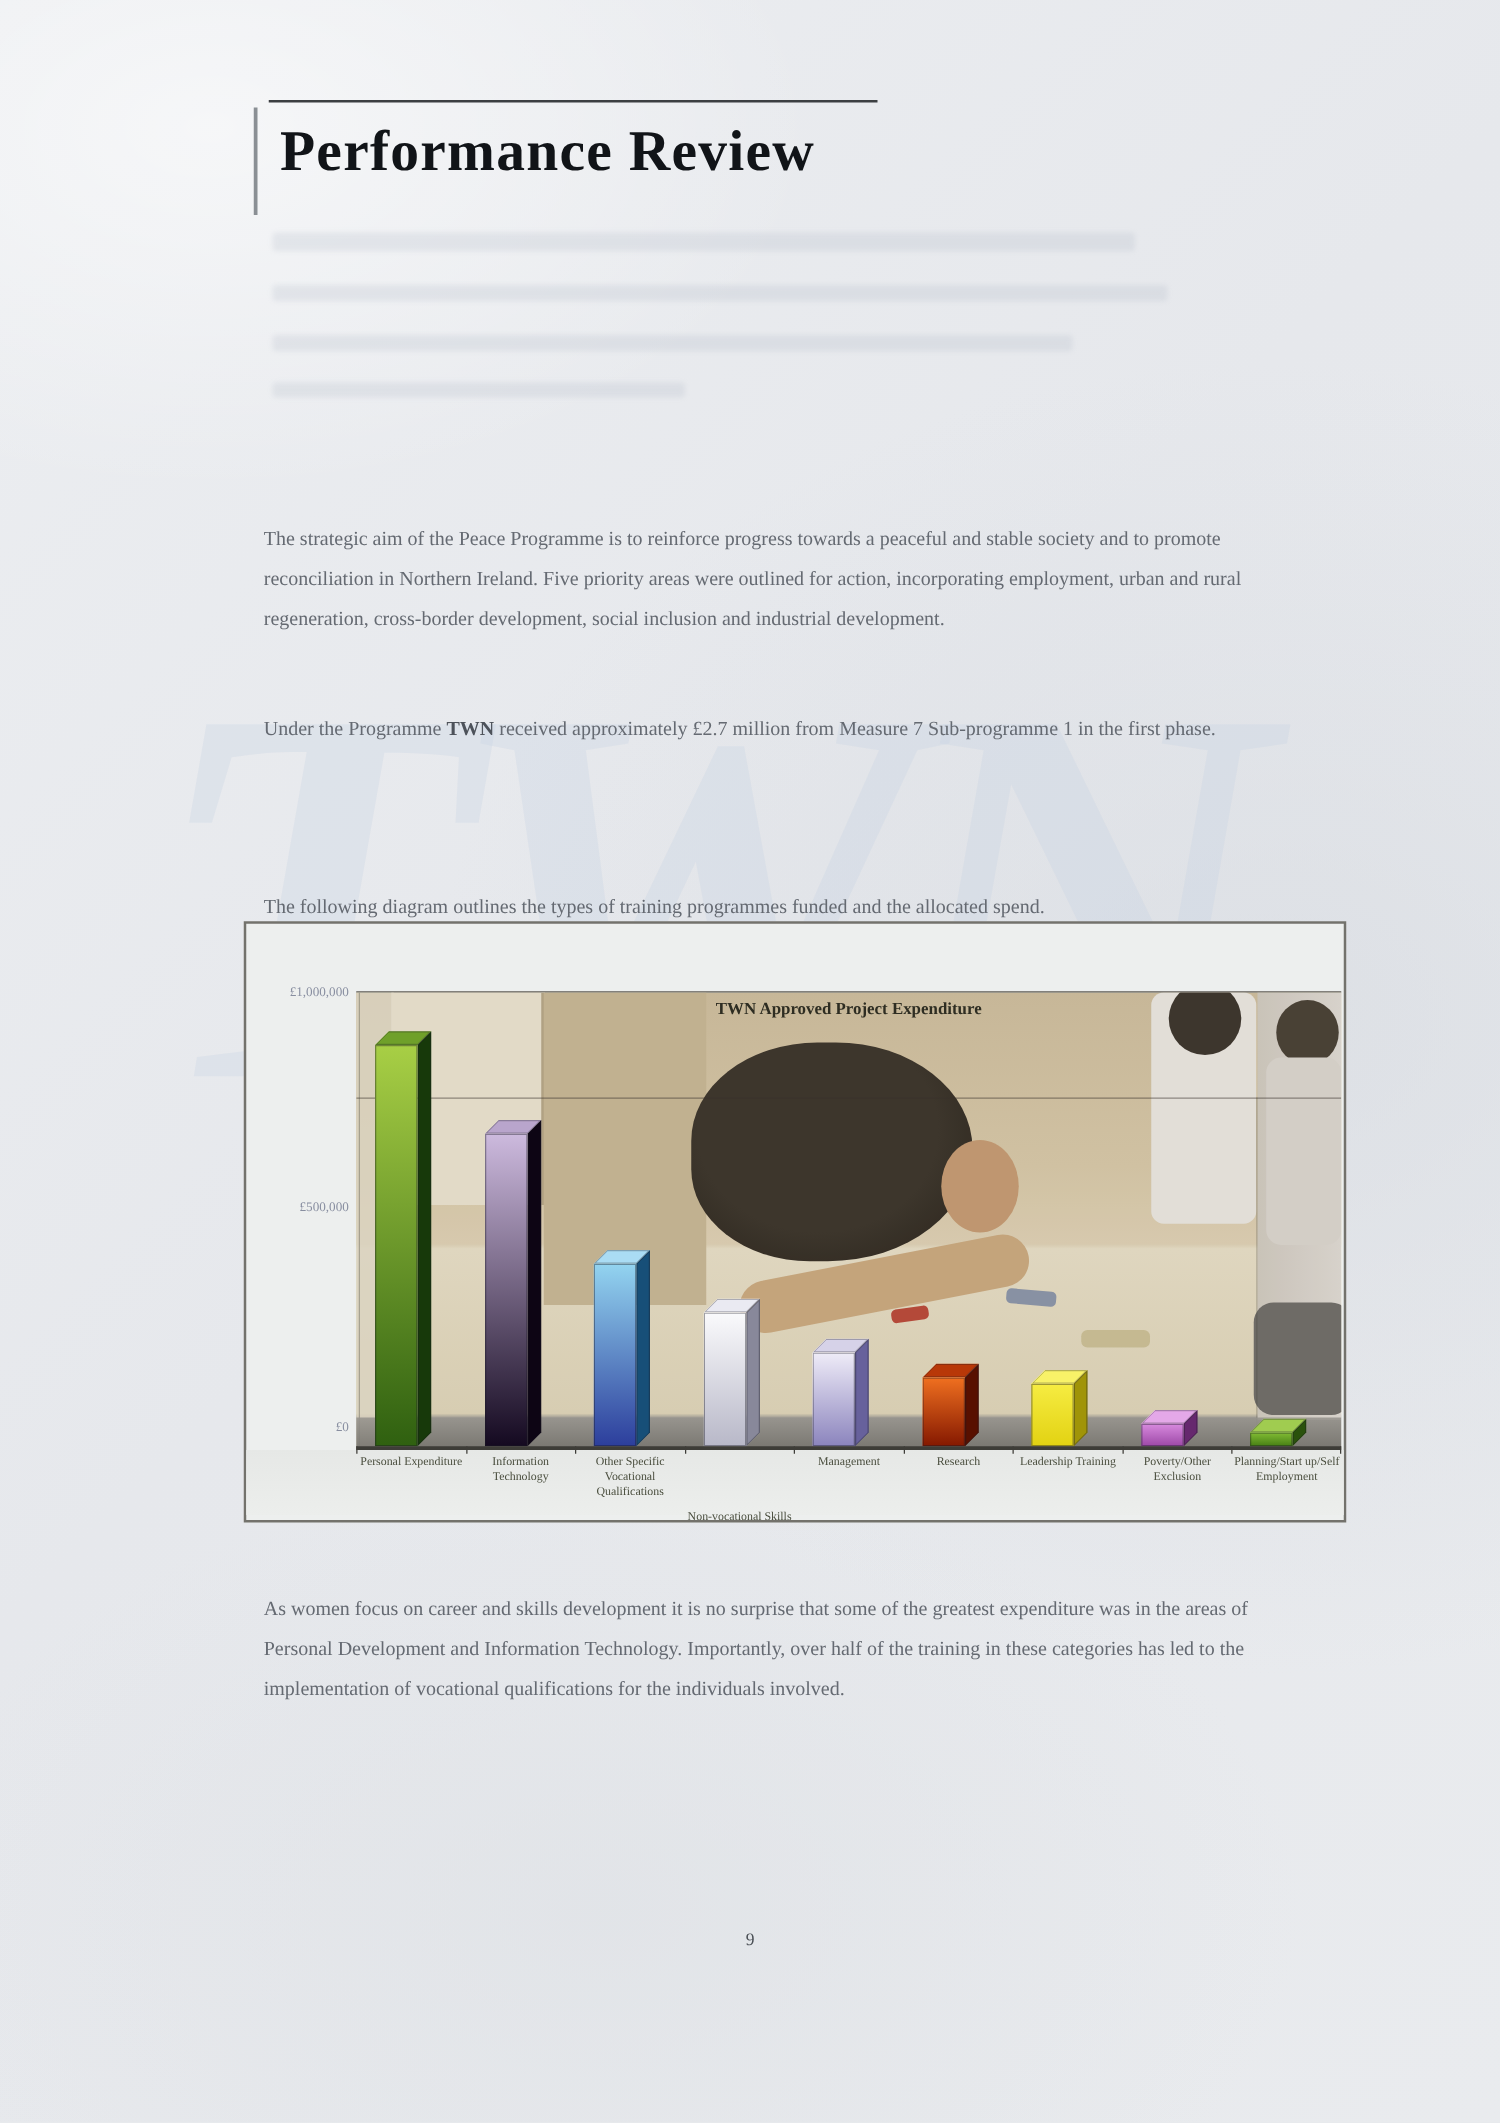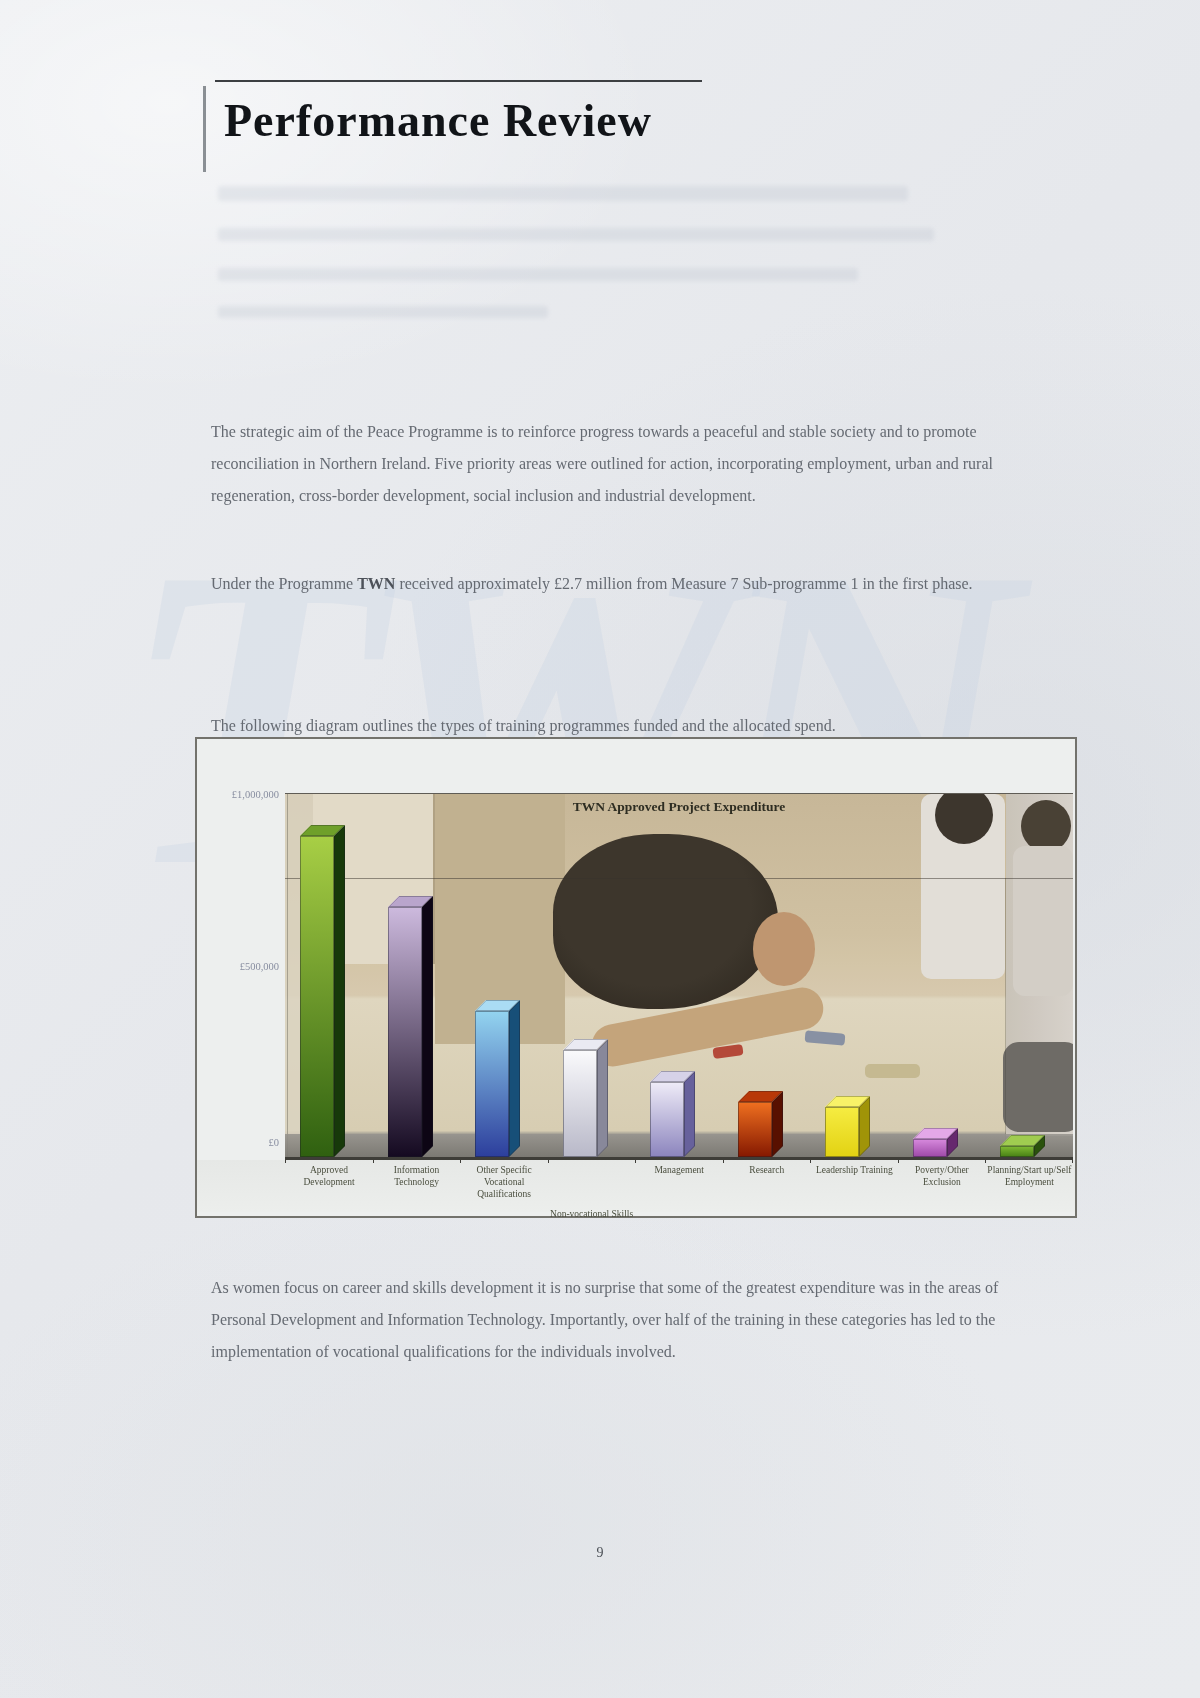--- a/index.html
+++ b/index.html
@@ -158,21 +158,21 @@
           <i class="bf" style="height:18px;background:linear-gradient(180deg,#d88ade,#9c48a6)"></i>
         </div>
         <div class="bar" style="left: 715.444px; height: 22px;">
           <i class="bt" style="background:#a0cc50"></i>
           <i class="bs" style="top:11px;height:11px;background:#2a520c"></i>
           <i class="bf" style="height:11px;background:linear-gradient(180deg,#82bc34,#467f14)"></i>
         </div>
       </div>
 
     <div id="label-strip">
-        <div class="cat" style="left: 88px;">Approved Development</div>
+        <div class="cat" style="left: 88px;">Personal Expenditure</div>
         <div class="tick" style="left: 88px;"></div>
         <div class="cat" style="left: 175.556px;">Information Technology</div>
         <div class="tick" style="left: 175.556px;"></div>
         <div class="cat" style="left: 263.111px;">Other Specific Vocational Qualifications</div>
         <div class="tick" style="left: 263.111px;"></div>
         <div class="cat" style="left: 350.667px; margin-top: 44px;">Non-vocational Skills</div>
         <div class="tick" style="left: 350.667px;"></div>
         <div class="cat" style="left: 438.222px;">Management</div>
         <div class="tick" style="left: 438.222px;"></div>
         <div class="cat" style="left: 525.778px;">Research</div>

